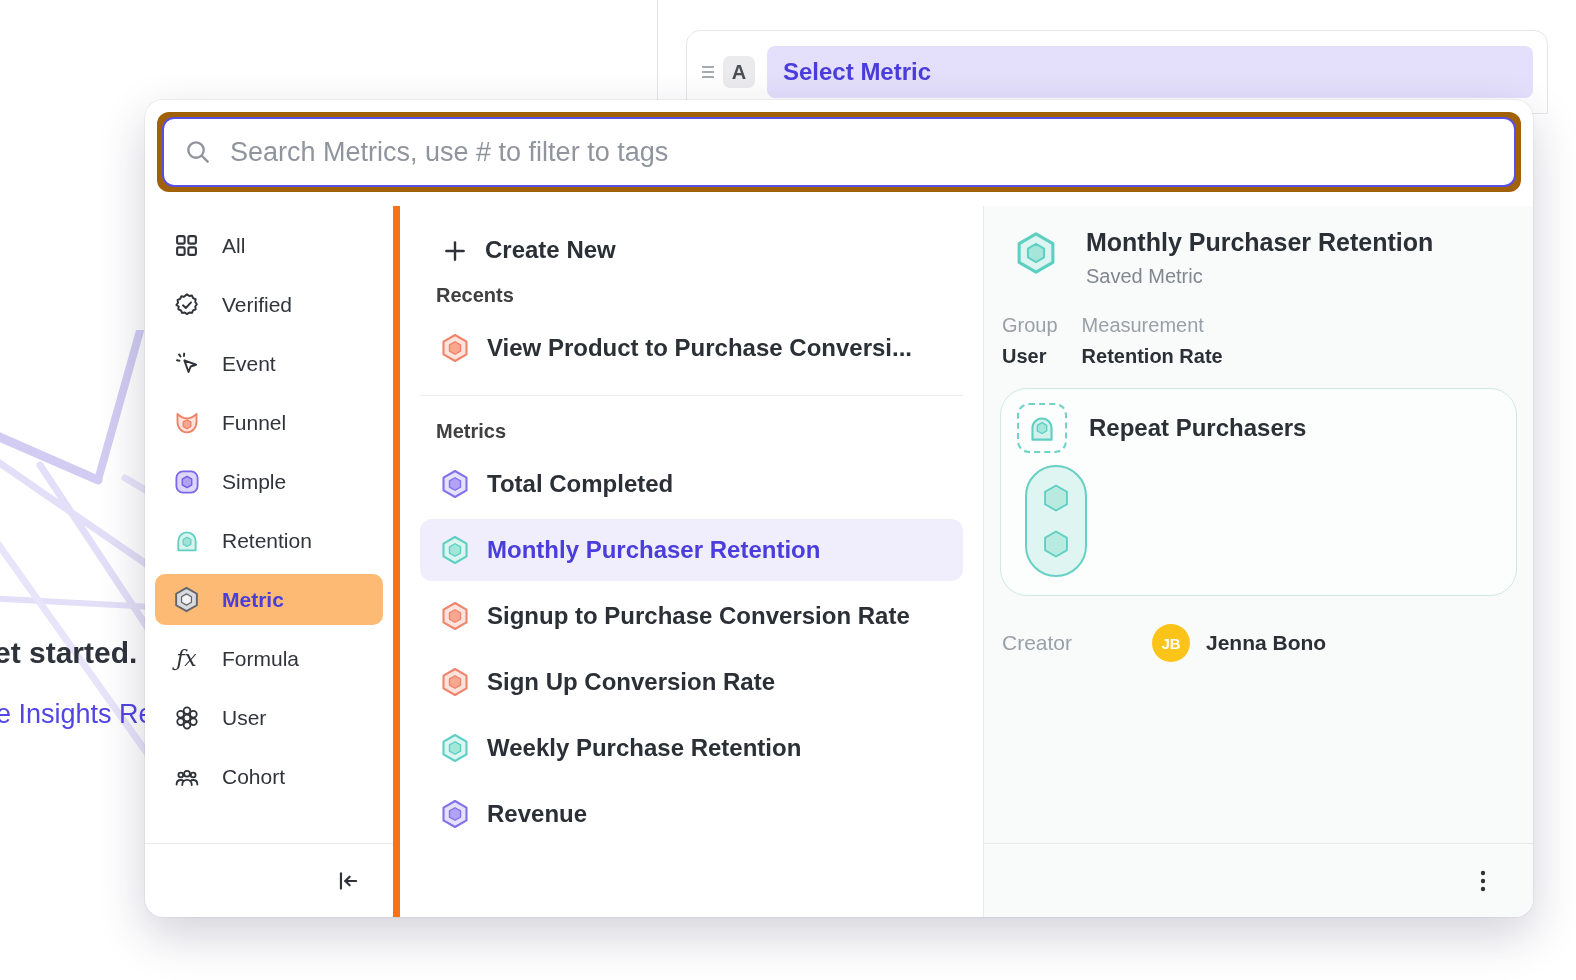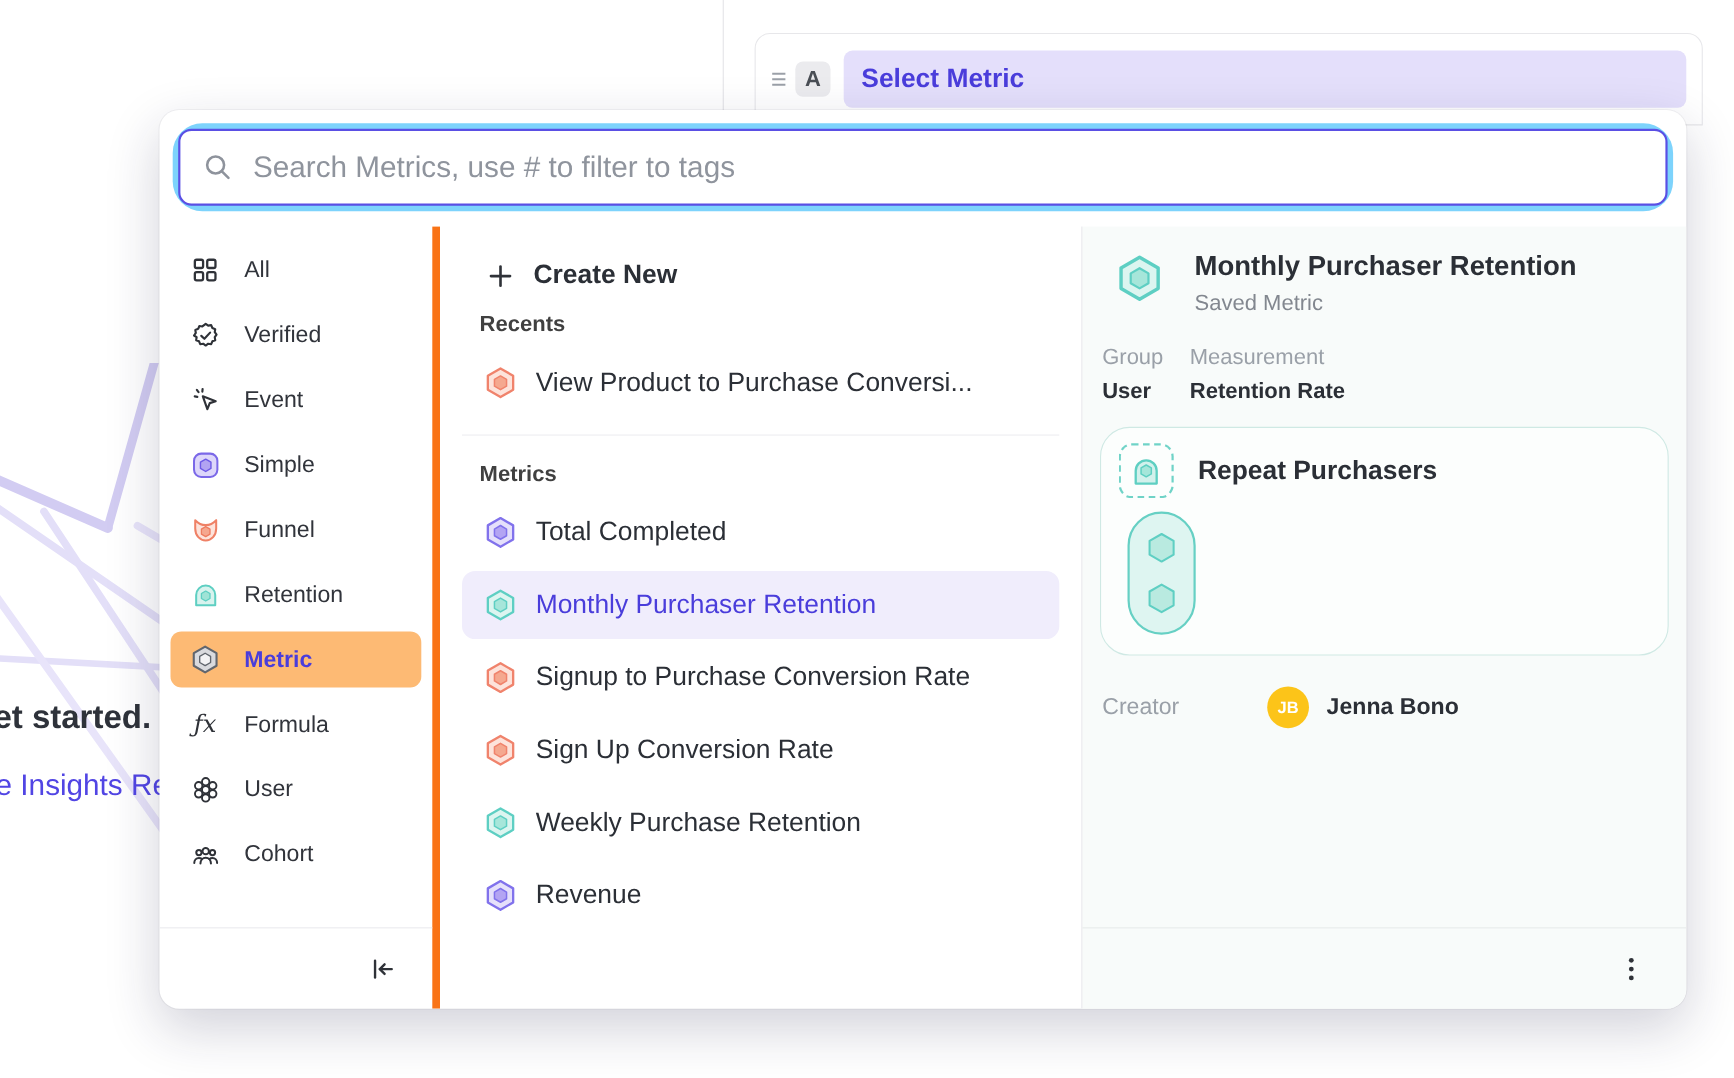--- a/index.html
+++ b/index.html
@@ -22,21 +22,21 @@
   .metric-pill { flex:1; height:52px; margin-left:12px; background:#e4dffb; border-radius:8px;
     display:flex; align-items:center; padding-left:16px; }
   .metric-pill span { color:#4a3ddb; font-size:24px; font-weight:600; }
 
   
   .modal { position:absolute; left:145px; top:100px; width:1388px; height:817px; background:#fff;
     border-radius:18px; box-shadow:0 0 0 1px rgba(30,30,60,.05), 0 18px 48px rgba(30,30,70,.20);
     z-index:2; display:flex; flex-direction:column; overflow:hidden; }
 
   
-  .search-wrap { margin:12px 12px 0 12px; background:#7dd3fc; border-radius:27px; padding:5px; flex:0 0 auto; }
+  .search-wrap { margin:12px 12px 0 12px; background:#a16207; border-radius:12px; padding:5px; flex:0 0 auto; }
   .search-field { background:#fff; border:2px solid #5a4fe4; border-radius:12px; height:70px;
     display:flex; align-items:center; padding:0 20px; }
   .search-field svg { flex:0 0 auto; }
   .search-input { border:none; outline:none; flex:1; margin-left:18px; font-size:27px; color:#2b2f36;
     font-family:"Liberation Sans","DejaVu Sans",sans-serif; background:transparent; caret-color:#2b2f36; }
   .search-input::placeholder { color:#8f949d; }
 
   
   .columns { flex:1; min-height:0; display:flex; margin-top:14px; }
 
@@ -54,21 +54,21 @@
     justify-content:flex-end; padding-right:32px; }
 
   
   .mid { flex:1; min-width:0; display:flex; flex-direction:column; padding:8px 20px 0 20px; }
   .create-row { height:50px; display:flex; align-items:flex-end; padding-left:22px; cursor:pointer; flex:0 0 auto; }
   .create-row .lbl { margin-left:17px; font-size:24px; font-weight:600; color:#2b2f36; }
   .sect-head { font-size:20px; font-weight:600; color:#404040; margin:20px 0 6px 16px; }
   .m-row { height:62px; margin-top:4px; border-radius:12px; display:flex; align-items:center; padding-left:20px;
     cursor:pointer; flex:0 0 auto; white-space:nowrap; }
   .m-row .hexbadge { width:30px; height:30px; flex:0 0 auto; }
-  .m-row .lbl { margin-left:17px; font-size:24px; font-weight:400; color:#2b2f36; overflow:hidden; text-overflow:ellipsis; }
+  .m-row .lbl { margin-left:17px; font-size:24px; font-weight:700; color:#2b2f36; overflow:hidden; text-overflow:ellipsis; }
   .m-row.selected { background:#f0edfc; }
   .m-row.selected .lbl { color:#4a3ddb; }
   .mid-divider { height:1px; background:#ededf1; margin:16px 0 4px 0; flex:0 0 auto; }
 
   
   .detail { width:550px; flex:0 0 auto; border-left:1px solid #eaeaee; background:#f8fbfa;
     display:flex; flex-direction:column; }
   .detail-body { flex:1; padding:22px 16px 0 16px; min-height:0; }
   .d-head { display:flex; align-items:flex-start; margin-left:14px; }
   .d-head .hexbadge { width:44px; height:46px; margin-top:2px; flex:0 0 auto; }
@@ -179,35 +179,35 @@
               <line x1="2.8" y1="8.6" x2="5" y2="9" stroke="#2f3238" stroke-width="1.8" stroke-linecap="round"></line>
               <line x1="9.4" y1="2.4" x2="9.2" y2="4.6" stroke="#2f3238" stroke-width="1.8" stroke-linecap="round"></line>
             </svg>
             </span>
           <span class="lbl">Event</span>
         </div>
 
         <div class="side-item">
           <span class="ic">
             <svg viewBox="0 0 24 24" width="26" height="26">
+              <path d="M3.2 3.6 C6.5 7.1 9 7.7 12 7.7 C15 7.7 17.5 7.1 20.8 3.6 L20.8 10.6 C20.8 16.6 16.8 20.6 12 20.6 C7.2 20.6 3.2 16.6 3.2 10.6 Z" fill="#fde3db" stroke="#ef8166" stroke-width="1.7" stroke-linejoin="round"></path>
+              <path d="M12 9 L15.6 11.1 V15.3 L12 17.4 L8.4 15.3 V11.1 Z" fill="#f5a78f" stroke="#ee7c60" stroke-width="1.1" stroke-linejoin="round"></path>
+            </svg>
+            </span>
+          <span class="lbl">Funnel</span>
+        </div>
+
+        <div class="side-item">
+          <span class="ic">
+            <svg viewBox="0 0 24 24" width="26" height="26">
               <rect x="2.2" y="2.2" width="19.6" height="19.6" rx="6" fill="#ddd6fa" stroke="#7b68e8" stroke-width="1.7"></rect>
               <path d="M12 6.8 L16.4 9.4 V14.6 L12 17.2 L7.6 14.6 V9.4 Z" fill="#b2a3f2" stroke="#6e5ae6" stroke-width="1.2" stroke-linejoin="round"></path>
             </svg>
             </span>
           <span class="lbl">Simple</span>
-        </div>
-
-        <div class="side-item">
-          <span class="ic">
-            <svg viewBox="0 0 24 24" width="26" height="26">
-              <path d="M3.2 3.6 C6.5 7.1 9 7.7 12 7.7 C15 7.7 17.5 7.1 20.8 3.6 L20.8 10.6 C20.8 16.6 16.8 20.6 12 20.6 C7.2 20.6 3.2 16.6 3.2 10.6 Z" fill="#fde3db" stroke="#ef8166" stroke-width="1.7" stroke-linejoin="round"></path>
-              <path d="M12 9 L15.6 11.1 V15.3 L12 17.4 L8.4 15.3 V11.1 Z" fill="#f5a78f" stroke="#ee7c60" stroke-width="1.1" stroke-linejoin="round"></path>
-            </svg>
-            </span>
-          <span class="lbl">Funnel</span>
         </div>
 
         <div class="side-item">
           <span class="ic">
             <svg viewBox="0 0 24 24" width="26" height="26">
               <path d="M4 20.6 L4 12 A8 8 0 0 1 20 12 L20 20.6 Z" fill="#d8f3ee" stroke="#5ecfc2" stroke-width="1.7" stroke-linejoin="round"></path>
               <path d="M12 8.6 L15.6 10.7 V14.9 L12 17 L8.4 14.9 V10.7 Z" fill="#9fe3d6" stroke="#5ecfc2" stroke-width="1.1" stroke-linejoin="round"></path>
             </svg>
             </span>
           <span class="lbl">Retention</span>

